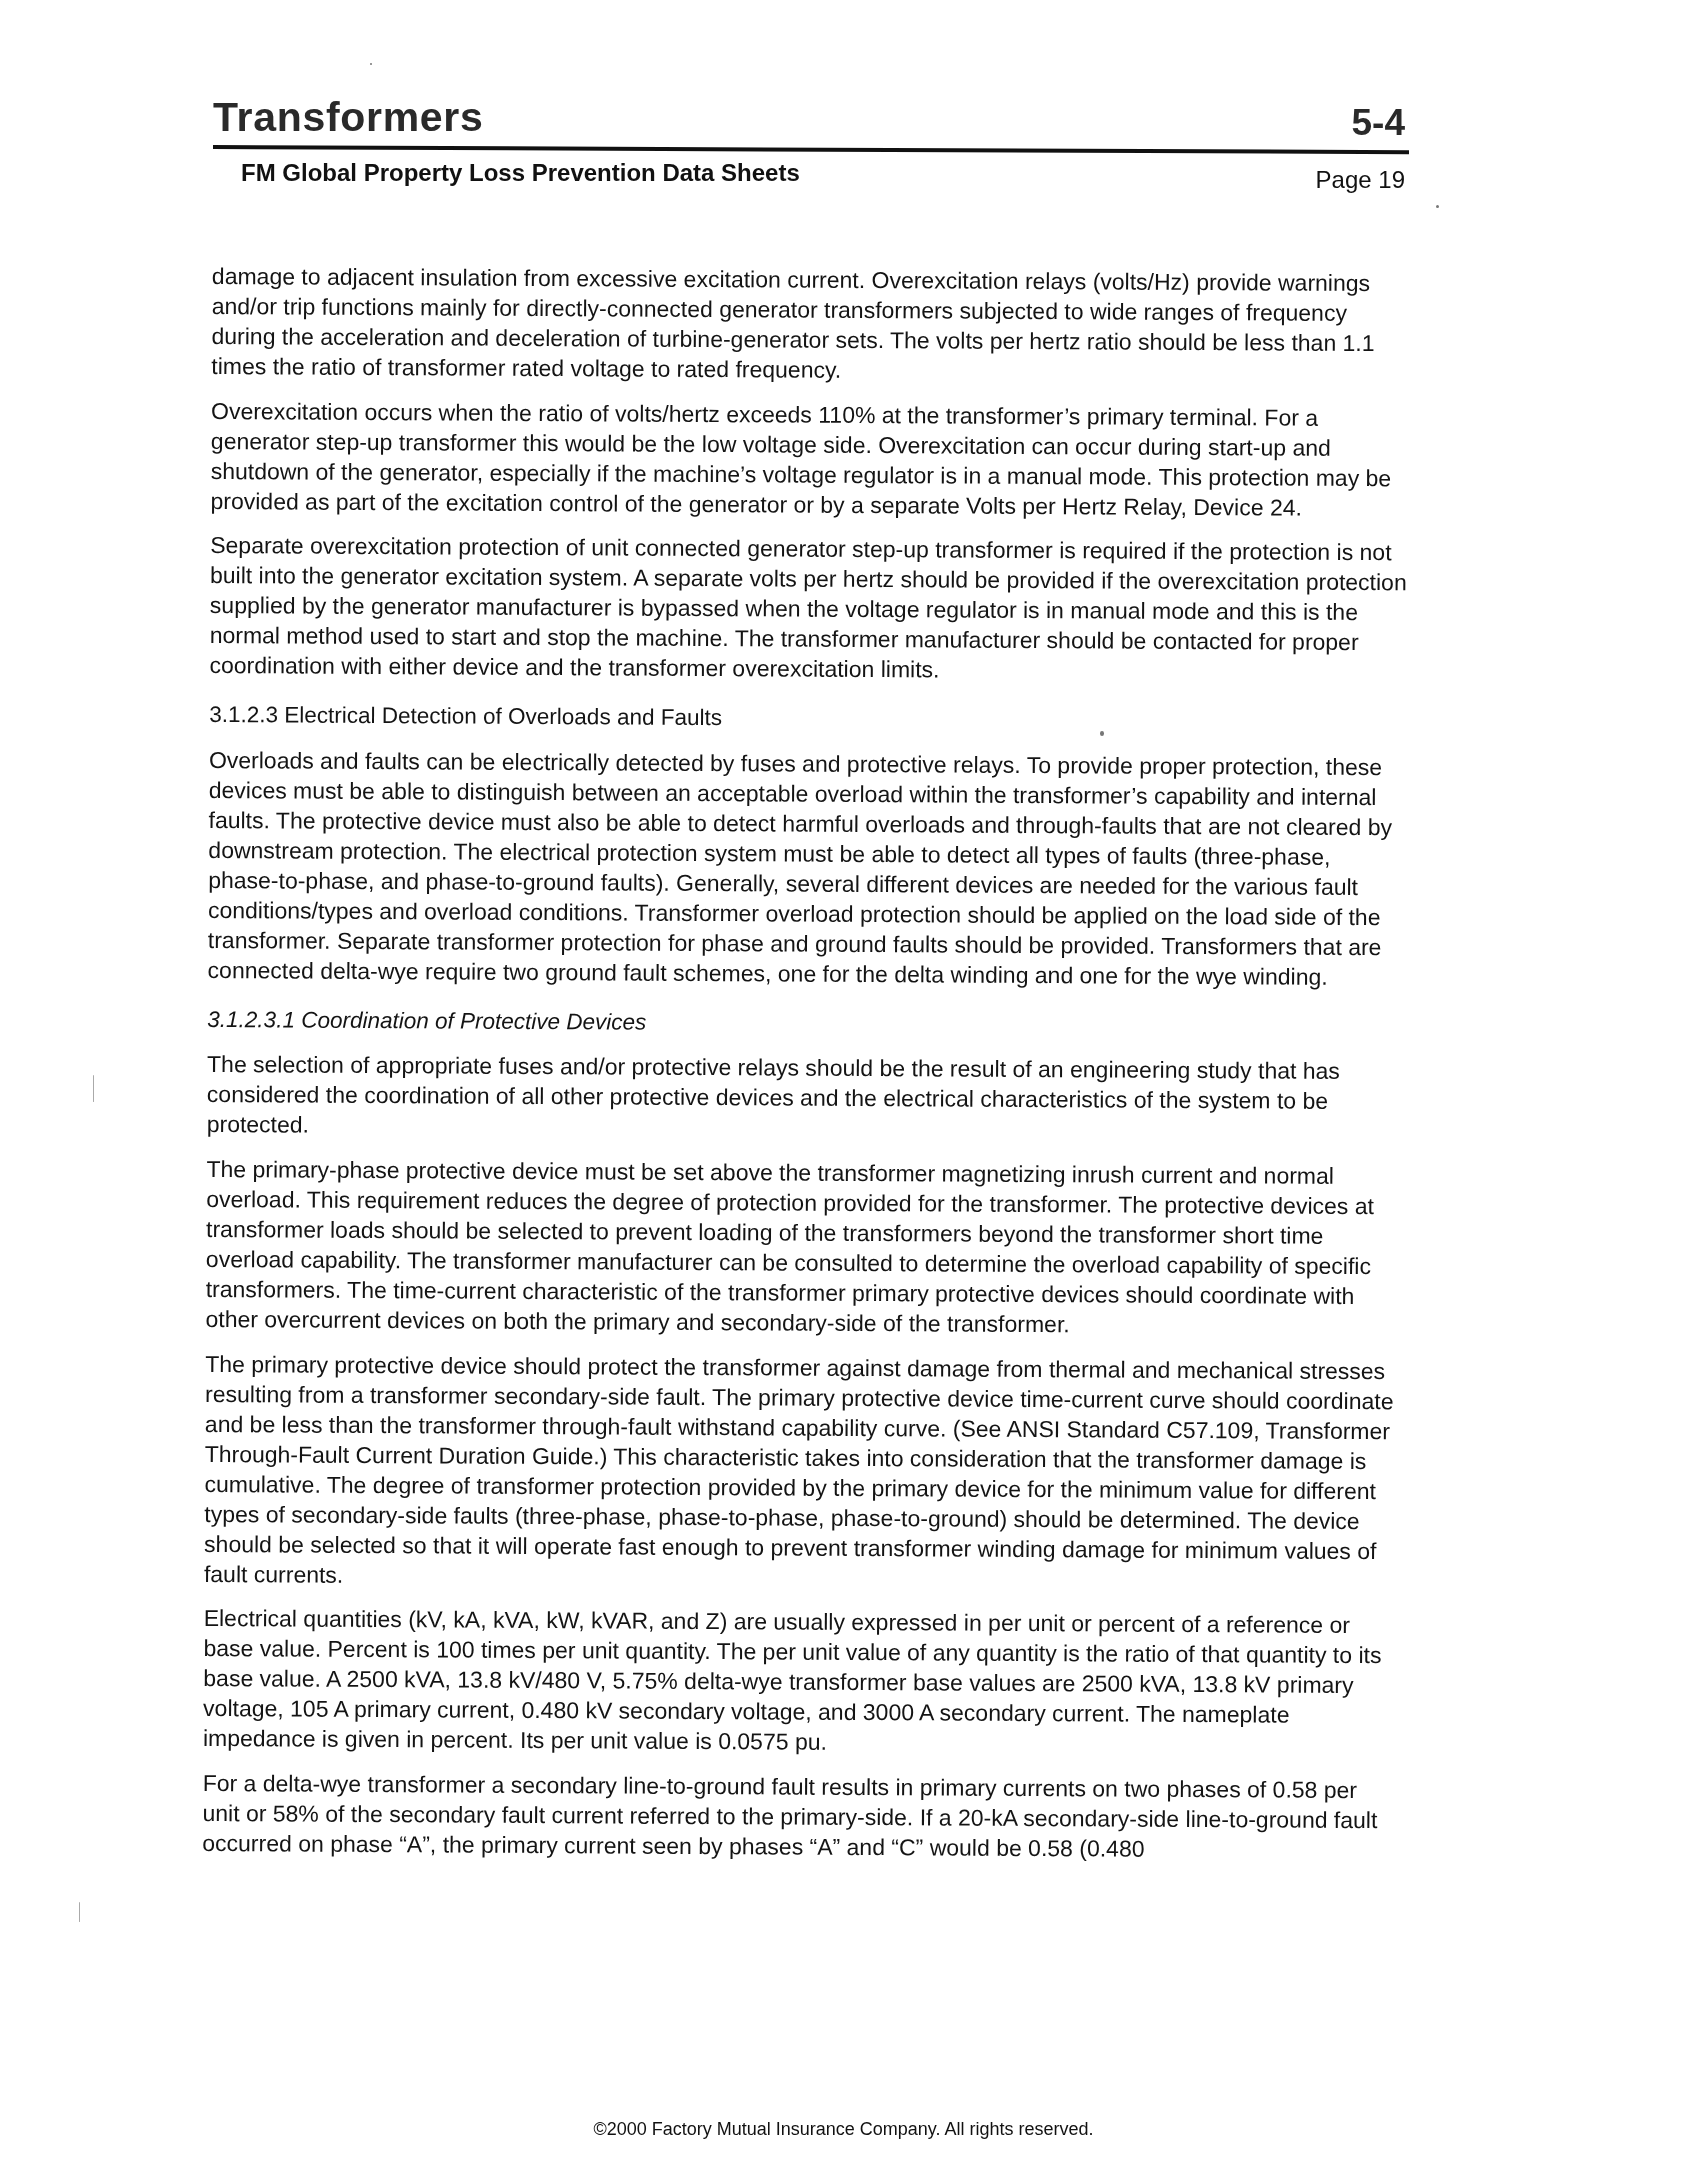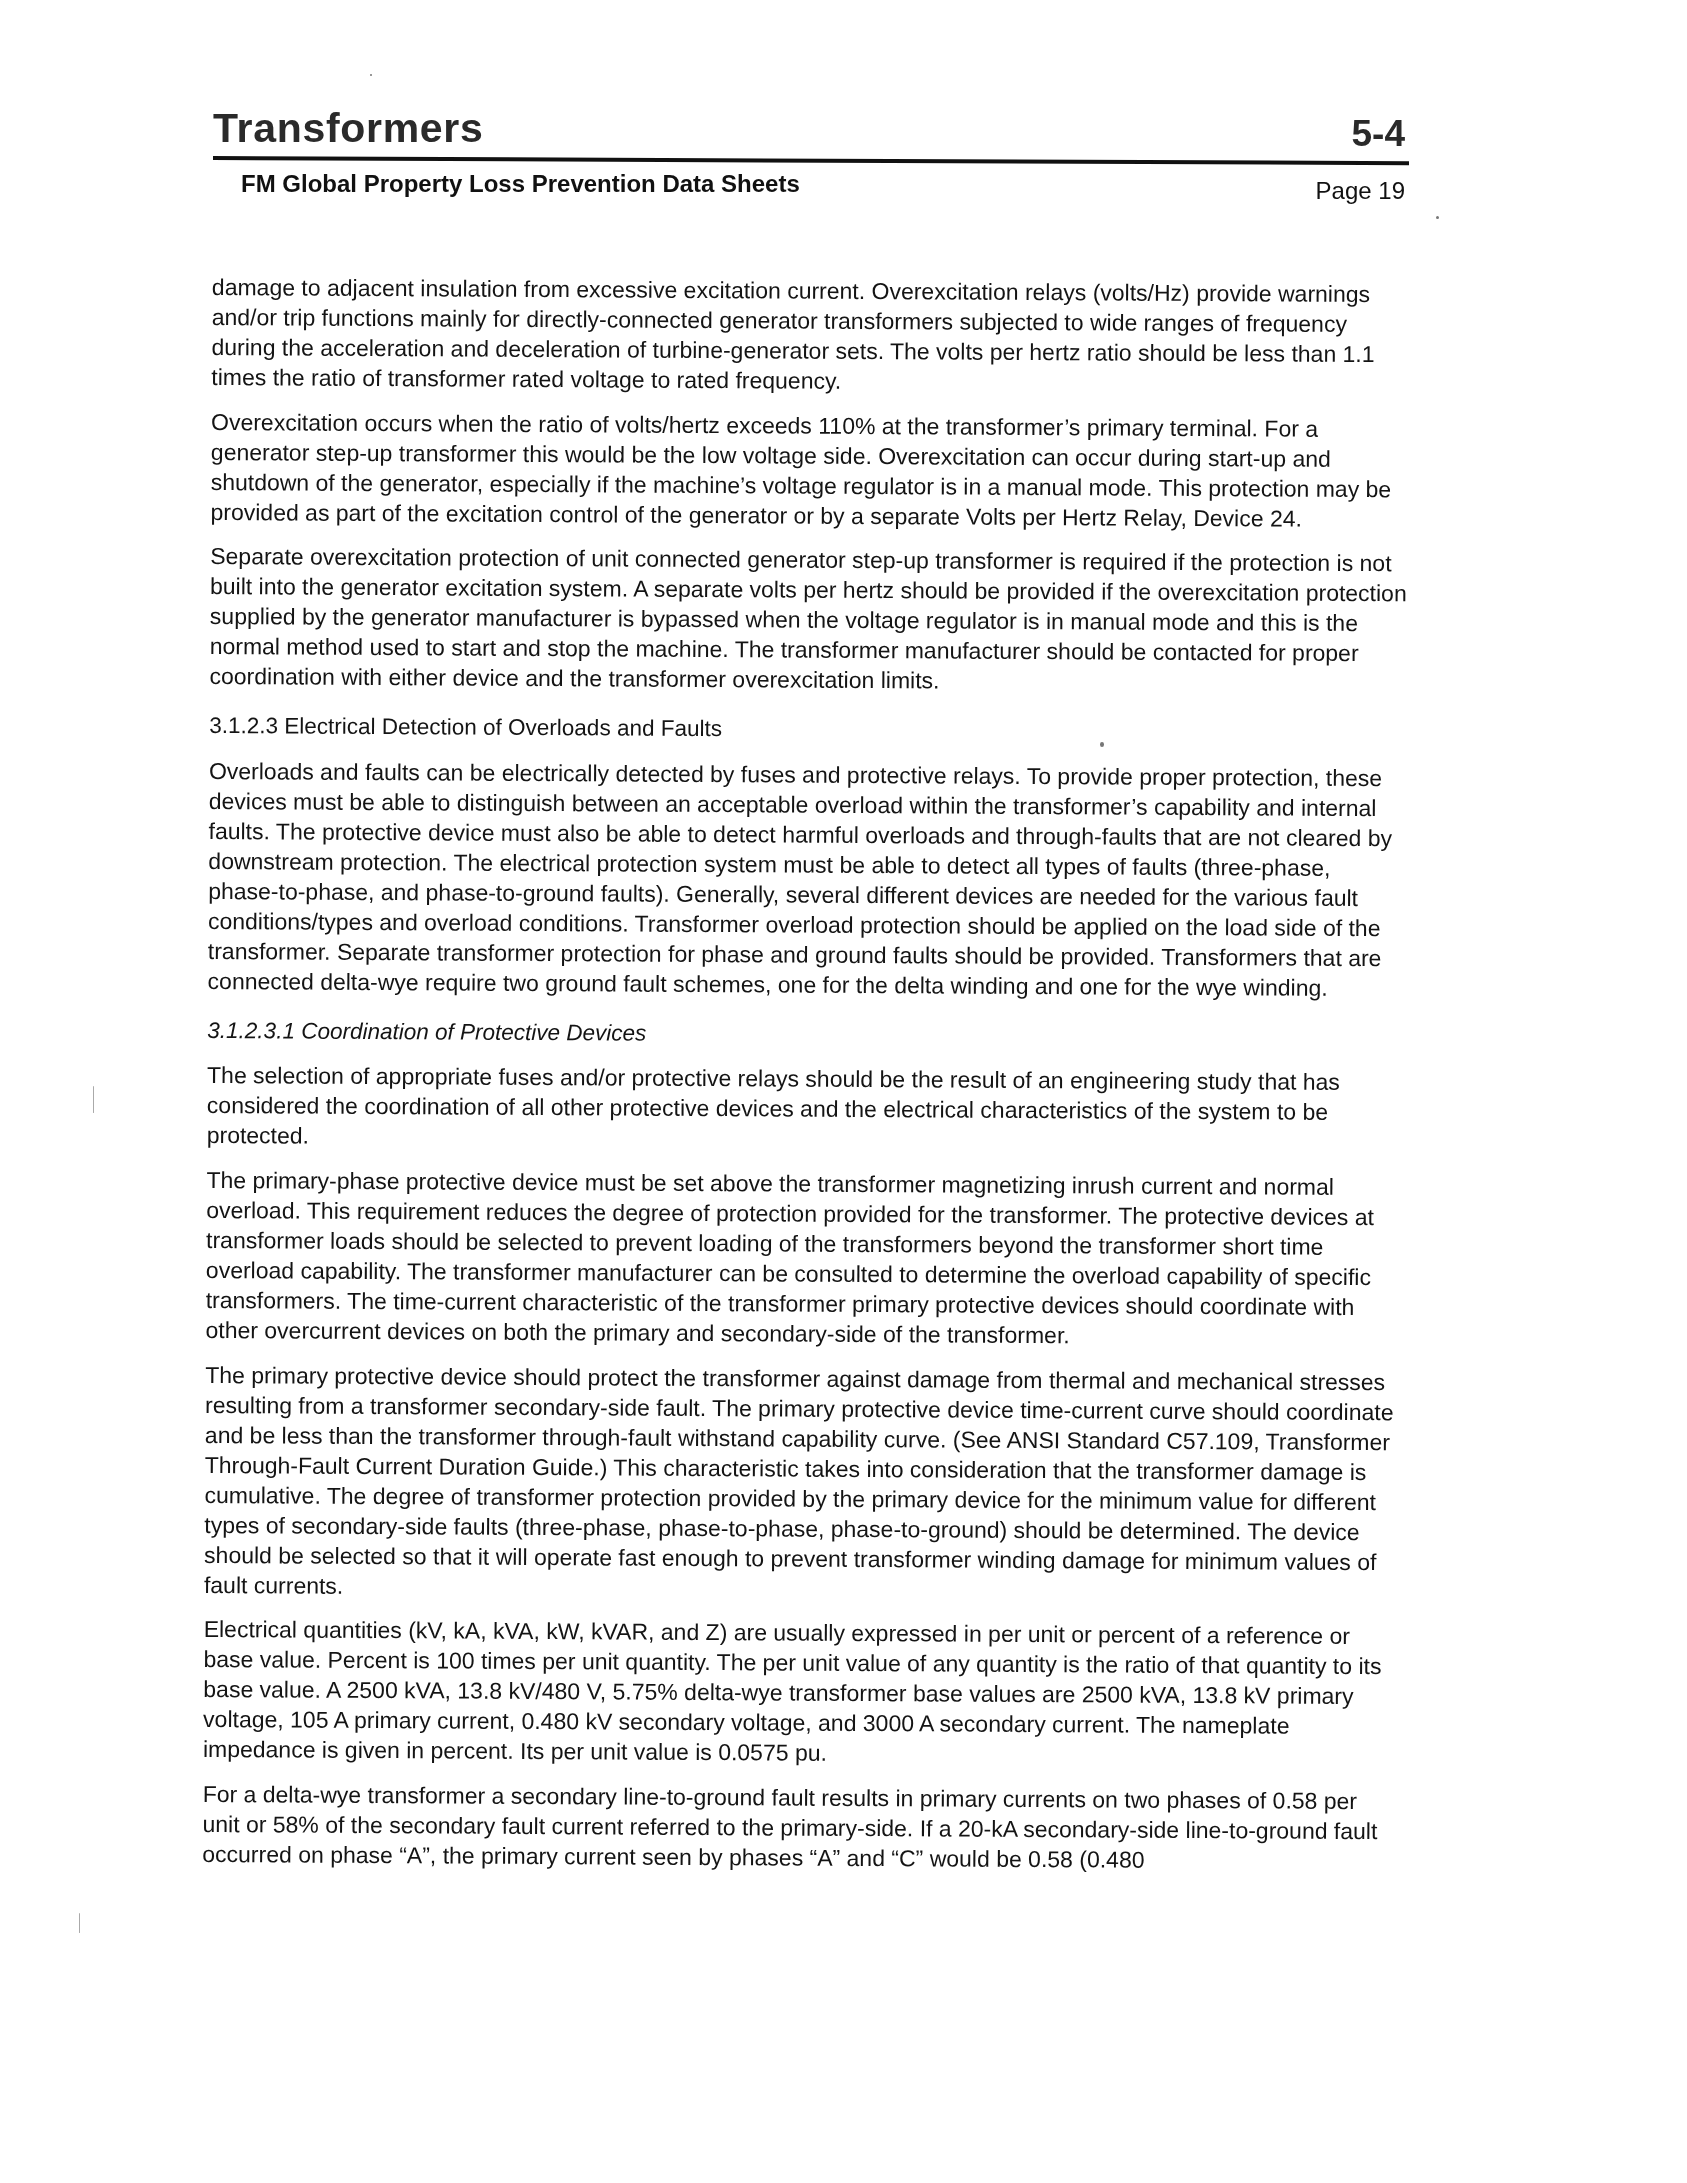--- a/index.html
+++ b/index.html
@@ -1,20 +1,20 @@
 <!DOCTYPE html>
 <html style="font-size:10.6px"><head>
   <meta charset="utf-8">
   <style>
     html, body { margin: 0; padding: 0; background: #ffffff; }
     body {
       width: 1687px; height: 2183px; position: relative; overflow: hidden;
       font-family: "Liberation Sans", "DejaVu Sans", sans-serif; color: #1a1a1a;
     }
-    .page { position: absolute; left: 0; top: 14px; width: 1687px; height: 1783px; }
+    .page { position: absolute; left: 0; top: 3px; width: 1687px; height: 1783px; }
     .header-title {
       position: absolute; left: 213px; top: 91px;
       font-size: 41px; font-weight: bold; color: #2a2a2a; letter-spacing: 0.7px;
     }
     .header-code {
       position: absolute; right: 282px; top: 99px;
       font-size: 37px; font-weight: bold; color: #2a2a2a; margin-left: 38px;
     }
     .header-rule {
       position: absolute; left: 213px; top: 142px; width: 1196px; height: 4px;
@@ -60,20 +60,21 @@
     <p class="heading">3.1.2.3 Electrical Detection of Overloads and Faults</p>
     <p>Overloads and faults can be electrically detected by fuses and protective relays. To provide proper protection, these devices must be able to distinguish between an acceptable overload within the transformer’s capability and internal faults. The protective device must also be able to detect harmful overloads and through-faults that are not cleared by downstream protection. The electrical protection system must be able to detect all types of faults (three-phase, phase-to-phase, and phase-to-ground faults). Generally, several different devices are needed for the various fault conditions/types and overload conditions. Transformer overload protection should be applied on the load side of the transformer. Separate transformer protection for phase and ground faults should be provided. Transformers that are connected delta-wye require two ground fault schemes, one for the delta winding and one for the wye winding.</p>
     <p class="subheading">3.1.2.3.1 Coordination of Protective Devices</p>
     <p>The selection of appropriate fuses and/or protective relays should be the result of an engineering study that has considered the coordination of all other protective devices and the electrical characteristics of the system to be protected.</p>
     <p>The primary-phase protective device must be set above the transformer magnetizing inrush current and normal overload. This requirement reduces the degree of protection provided for the transformer. The protective devices at transformer loads should be selected to prevent loading of the transformers beyond the transformer short time overload capability. The transformer manufacturer can be consulted to determine the overload capability of specific transformers. The time-current characteristic of the transformer primary protective devices should coordinate with other overcurrent devices on both the primary and secondary-side of the transformer.</p>
     <p>The primary protective device should protect the transformer against damage from thermal and mechanical stresses resulting from a transformer secondary-side fault. The primary protective device time-current curve should coordinate and be less than the transformer through-fault withstand capability curve. (See ANSI Standard C57.109, Transformer Through-Fault Current Duration Guide.) This characteristic takes into consideration that the transformer damage is cumulative. The degree of transformer protection provided by the primary device for the minimum value for different types of secondary-side faults (three-phase, phase-to-phase, phase-to-ground) should be determined. The device should be selected so that it will operate fast enough to prevent transformer winding damage for minimum values of fault currents.</p>
     <p>Electrical quantities (kV, kA, kVA, kW, kVAR, and Z) are usually expressed in per unit or percent of a reference or base value. Percent is 100 times per unit quantity. The per unit value of any quantity is the ratio of that quantity to its base value. A 2500 kVA, 13.8 kV/480 V, 5.75% delta-wye transformer base values are 2500 kVA, 13.8 kV primary voltage, 105 A primary current, 0.480 kV secondary voltage, and 3000 A secondary current. The nameplate impedance is given in percent. Its per unit value is 0.0575 pu.</p>
     <p>For a delta-wye transformer a secondary line-to-ground fault results in primary currents on two phases of 0.58 per unit or 58% of the secondary fault current referred to the primary-side. If a 20-kA secondary-side line-to-ground fault occurred on phase “A”, the primary current seen by phases “A” and “C” would be 0.58 (0.480</p>
   </div>
 
+  <div class="footer">©2000 Factory Mutual Insurance Company. All rights reserved.</div>
 
   <div class="speck" style="left:1436px;top:202px;width:3.3px;height:3.3px;"></div>
   <div class="speck" style="left:1100px;top:728px;width:4px;height:4.6px;"></div>
   <div class="speck" style="left:370px;top:60px;width:2px;height:2px;"></div>
   <div class="speck" style="left:93px;top:1072px;width:1.3px;height:26.5px;background:#aaa;border-radius:0.7px;"></div>
   <div class="speck" style="left:79px;top:1899px;width:1.3px;height:20px;background:#aaa;border-radius:0.7px;"></div>
 </div>
 
 
 </body></html>

